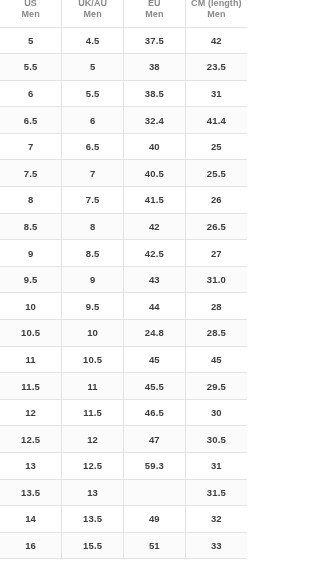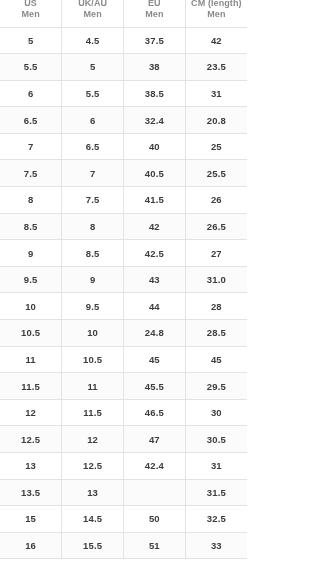--- a/index.html
+++ b/index.html
@@ -124,21 +124,21 @@
           <tr>
             <td>6</td>
             <td>5.5</td>
             <td>38.5</td>
             <td>31</td>
           </tr>
           <tr>
             <td>6.5</td>
             <td>6</td>
             <td>32.4</td>
-            <td>20.8</td>
+            <td>41.4</td>
           </tr>
           <tr>
             <td>7</td>
             <td>6.5</td>
             <td>40</td>
             <td>25</td>
           </tr>
           <tr>
             <td>7.5</td>
             <td>7</td>
@@ -201,34 +201,34 @@
           </tr>
           <tr>
             <td>12.5</td>
             <td>12</td>
             <td>47</td>
             <td>30.5</td>
           </tr>
           <tr>
             <td>13</td>
             <td>12.5</td>
-            <td>42.4</td>
+            <td>59.3</td>
             <td>31</td>
           </tr>
           <tr>
             <td>13.5</td>
             <td>13</td>
             <td class="empty"></td>
             <td>31.5</td>
           </tr>
           <tr>
-            <td>15</td>
-            <td>14.5</td>
-            <td>50</td>
-            <td>32.5</td>
+            <td>14</td>
+            <td>13.5</td>
+            <td>49</td>
+            <td>32</td>
           </tr>
           <tr>
             <td>16</td>
             <td>15.5</td>
             <td>51</td>
             <td>33</td>
           </tr>
         </tbody>
     </table>
   </div>

